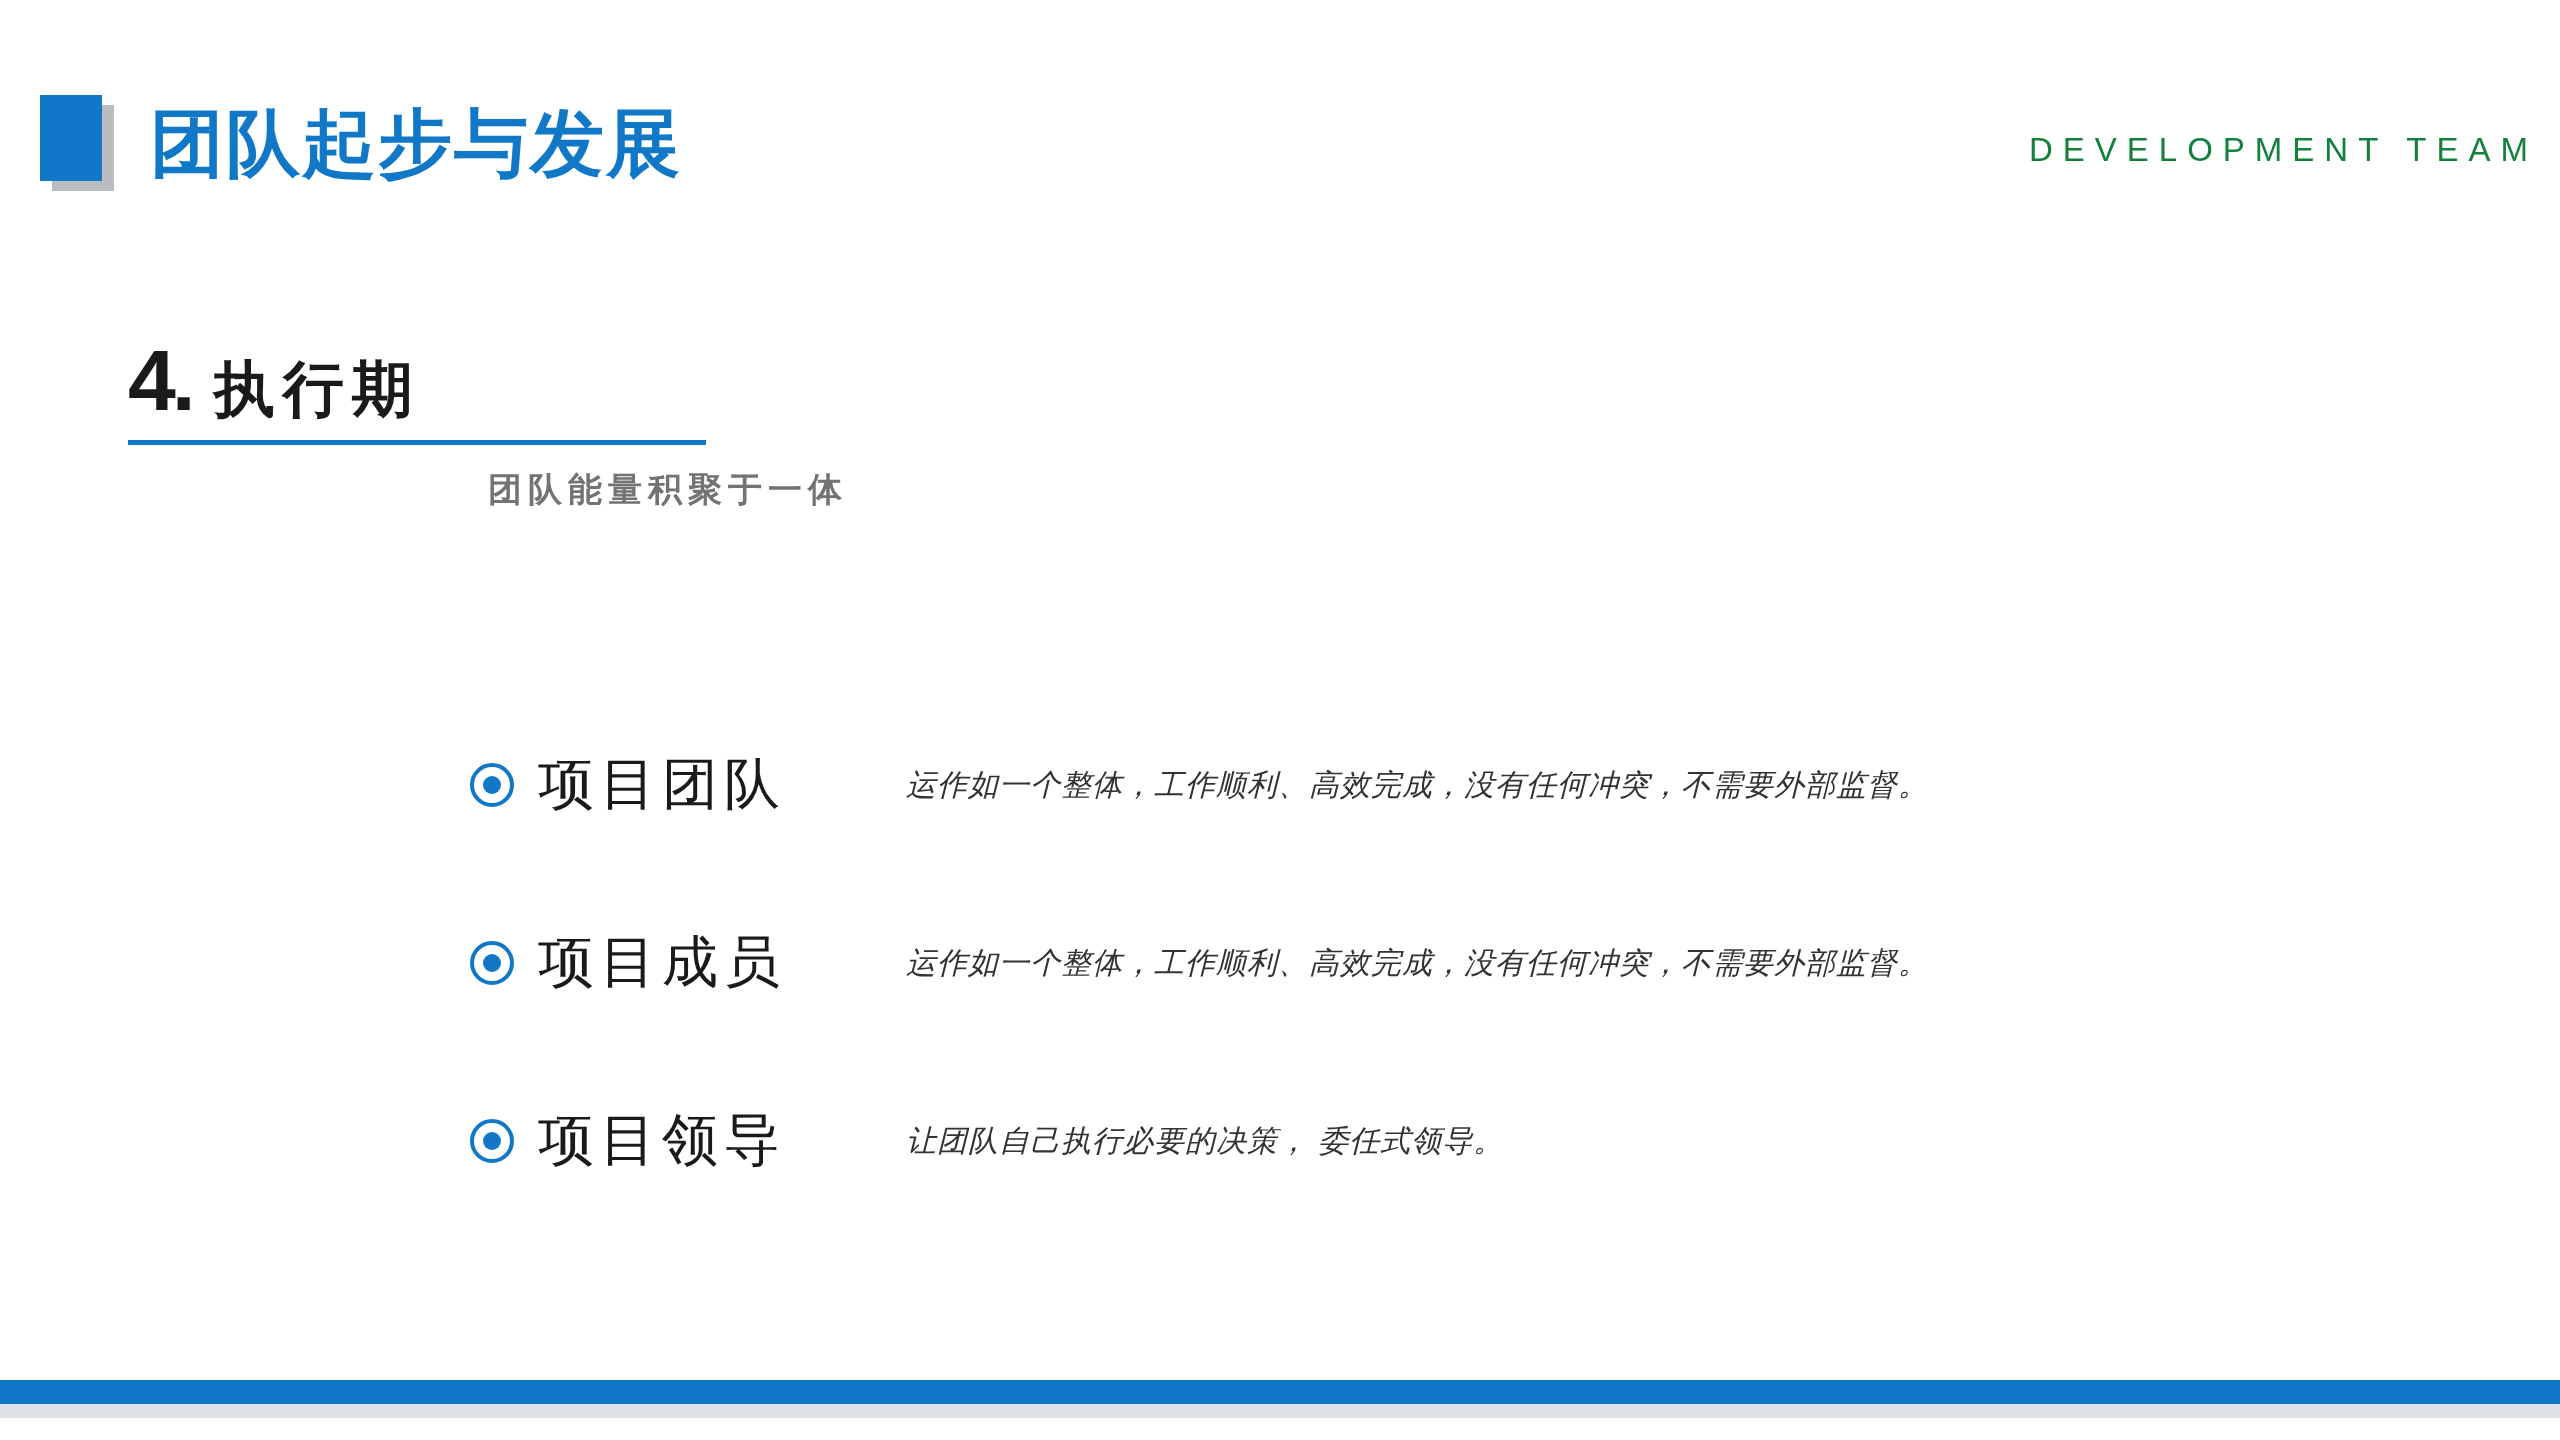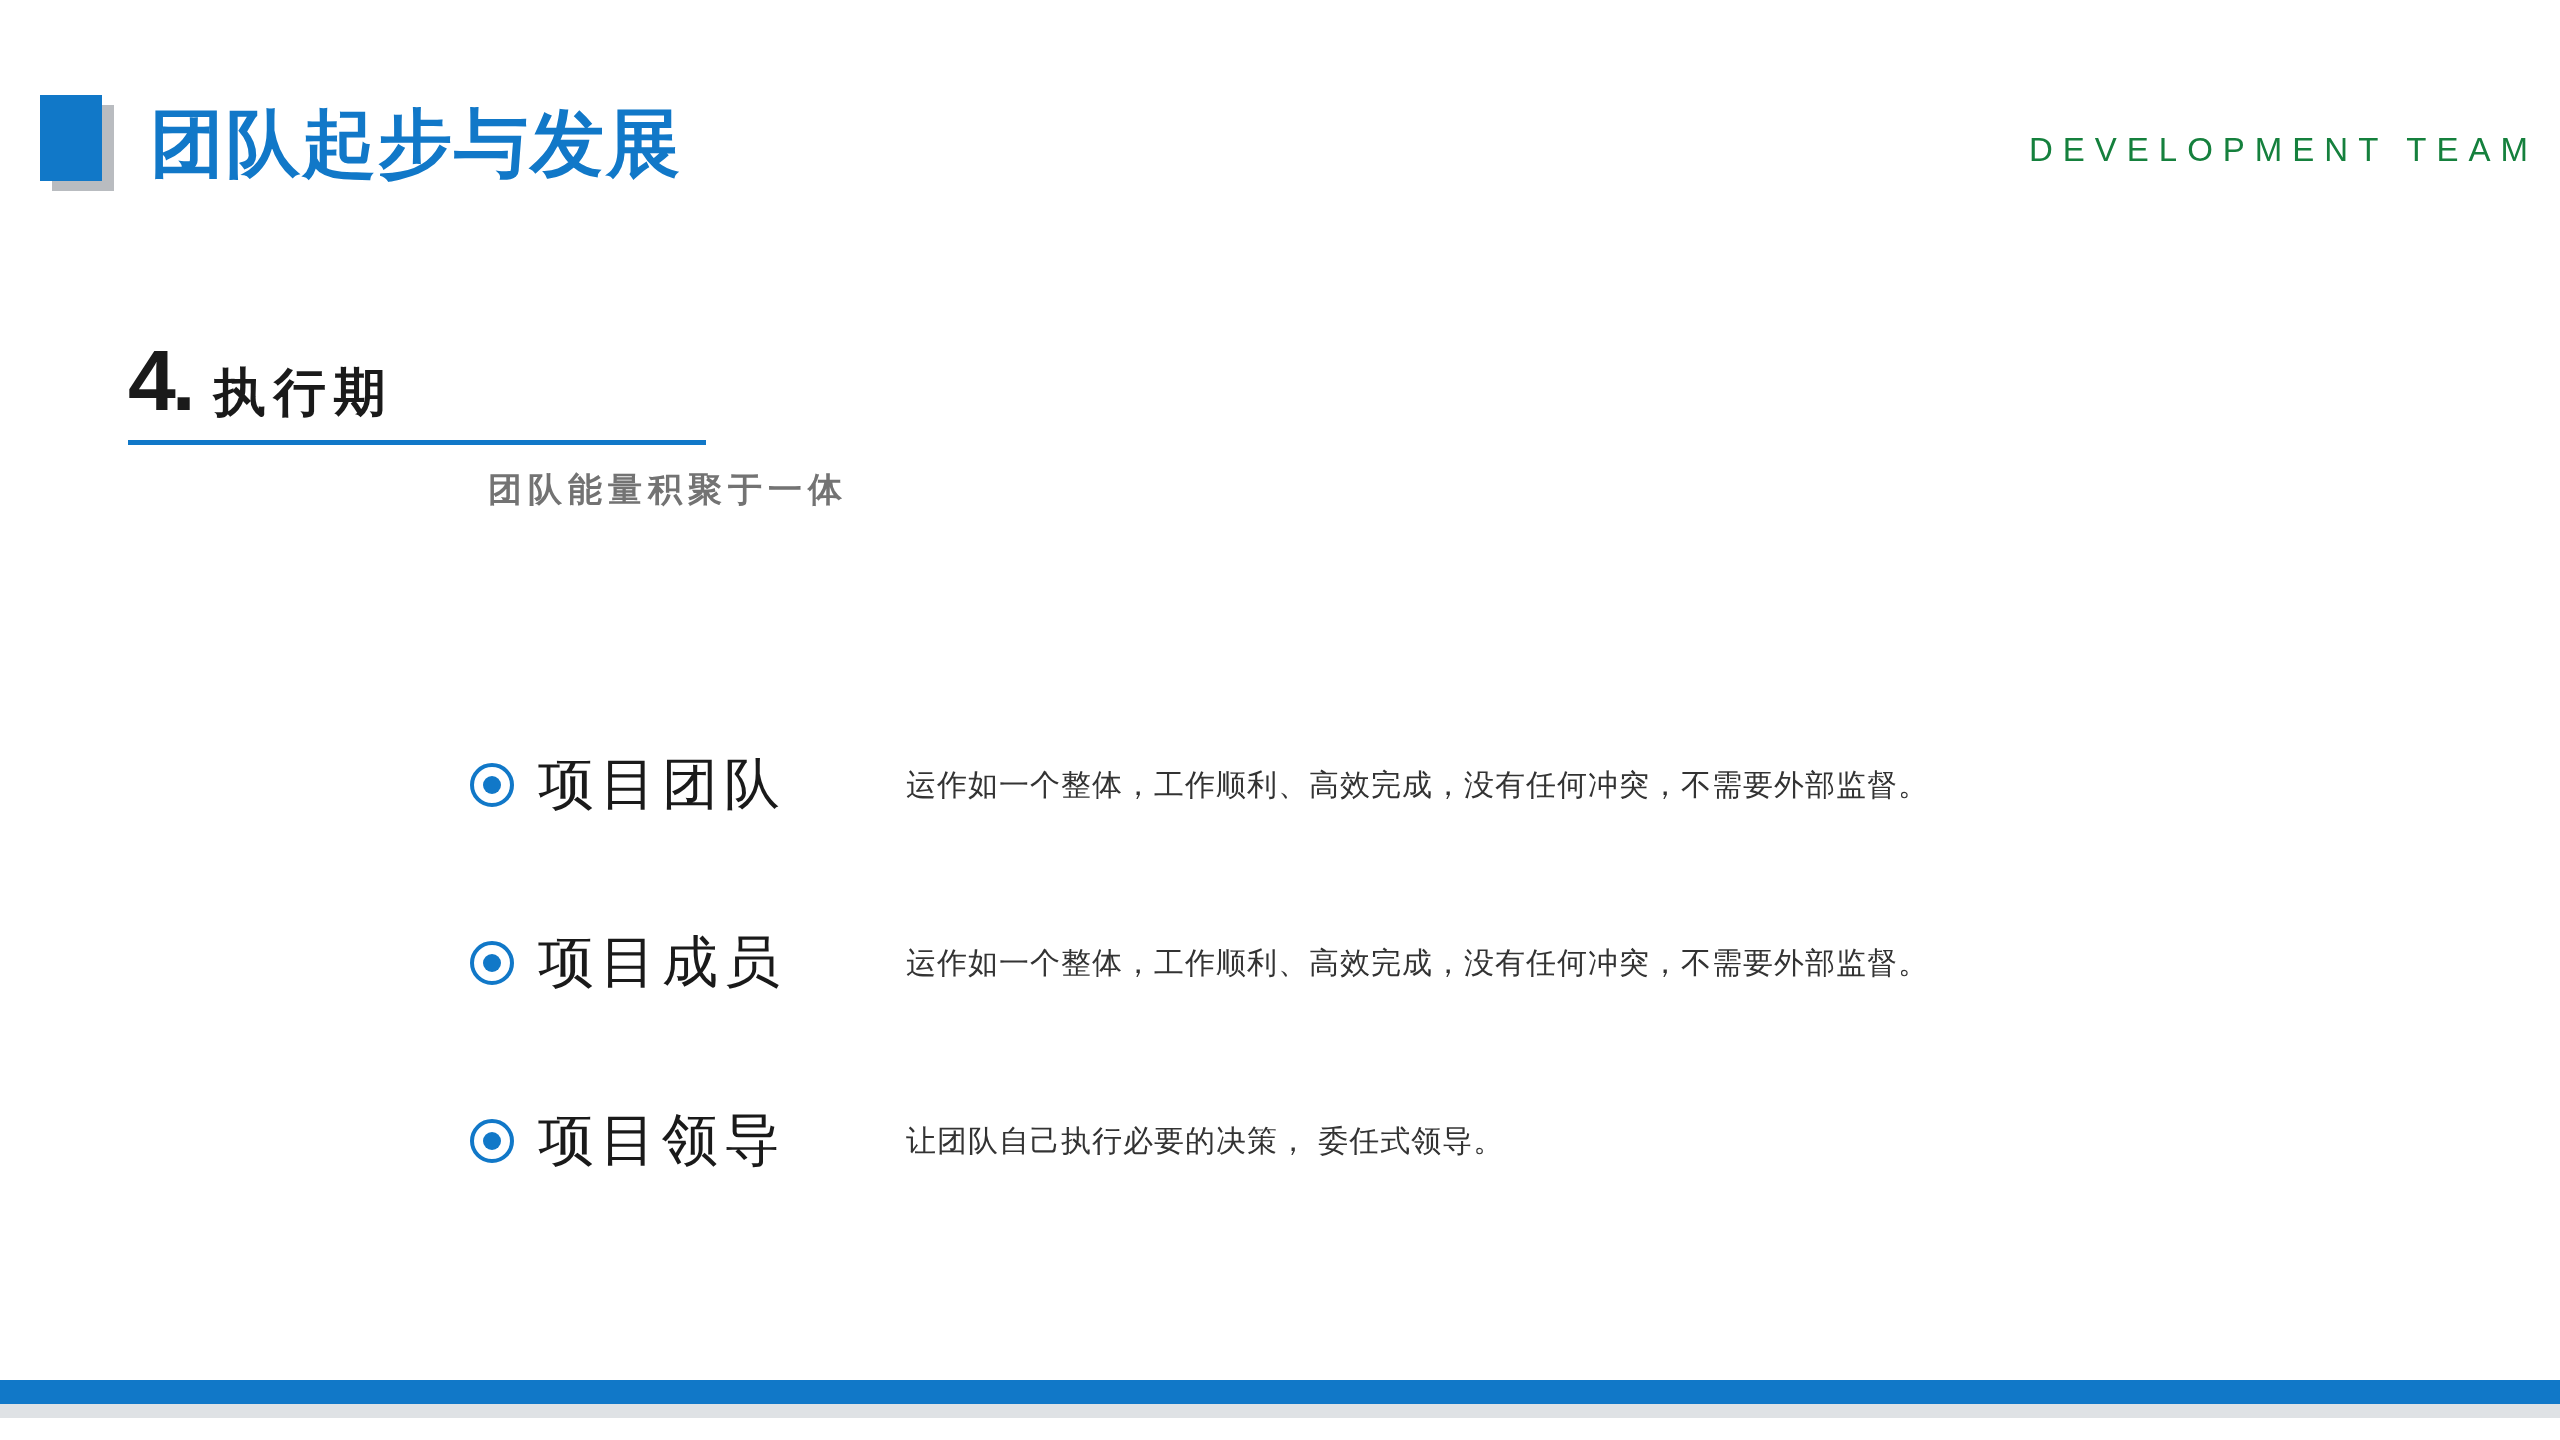--- a/index.html
+++ b/index.html
@@ -74,21 +74,21 @@
     height: 100px;
   }
   .section-number {
     font-size: 86px;
     font-weight: bold;
     color: #1a1a1a;
     line-height: 100px;
     letter-spacing: -4px;
   }
   .section-heading {
-    font-size: 52px;
+    font-size: 61px;
     font-weight: bold;
     color: #1a1a1a;
     line-height: 100px;
     letter-spacing: 8px;
     margin-left: 22px;
   }
   .section-rule {
     margin-top: 10px;
     width: 578px;
     height: 5px;
@@ -152,20 +152,21 @@
     white-space: nowrap;
   }
   .item-desc {
     flex: 1 1 auto;
     margin-left: 58px;
     font-size: 30px;
     color: #333333;
     letter-spacing: 1px;
     line-height: 44px;
     white-space: nowrap;
+    font-style: italic;
   }
 
   
   .footer-bar {
     position: absolute;
     left: 0;
     bottom: 36px;
     width: 2560px;
     height: 24px;
     background: #1178c8;

